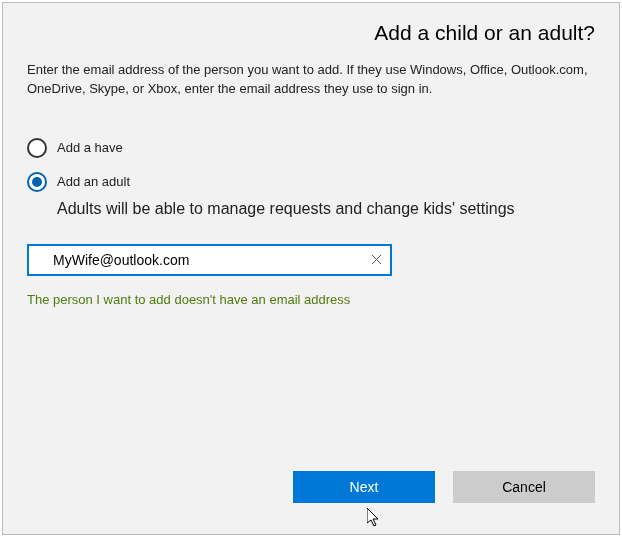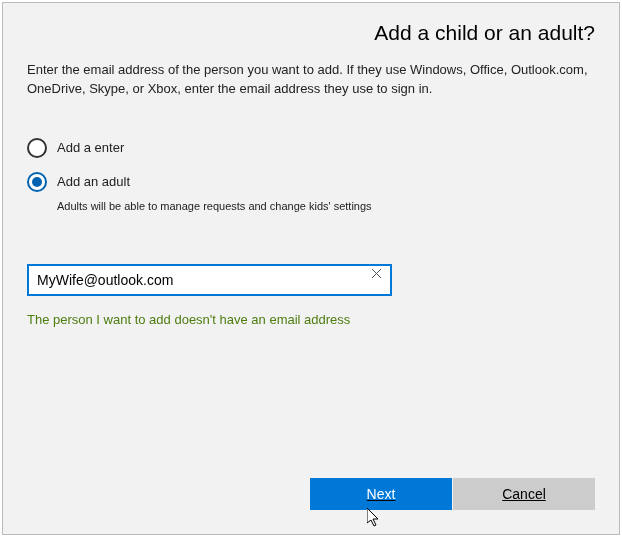--- a/index.html
+++ b/index.html
@@ -55,42 +55,41 @@
     }
     .radio-selected .radio-outer { border-color: #0063b1; }
     .radio-inner {
       width: 10px;
       height: 10px;
       border-radius: 50%;
       background: #0063b1;
     }
     .radio-label { font-size: 13px; color: #222; }
     .radio-helper {
-      font-size: 11px;
+      font-size: 16px;
       color: #222;
       margin-left: 30px;
       margin-top: -6px;
-      margin-bottom: 22px;
+      margin-bottom: 8px;
     }
     .input-wrap {
       position: relative;
       width: 365px;
       margin-bottom: 16px;
     }
     .email-input {
       width: 100%;
       height: 32px;
       border: 2px solid #0078d7;
       background: #fff;
       font-size: 14px;
       font-family: inherit;
-      padding: 0 32px 0 8px;
+      padding: 0 32px 0 24px;
       outline: none;
       color: #000;
-      margin-top: 12px;
     }
     .clear-btn {
       position: absolute;
       right: 4px;
       top: 50%;
       transform: translateY(-50%);
       width: 24px;
       height: 24px;
       display: flex;
       align-items: center;
@@ -99,25 +98,24 @@
       color: #555;
       font-size: 14px;
     }
     .link {
       font-size: 13px;
       color: #4d7c0f;
       cursor: pointer;
     }
     .button-row {
       position: absolute;
-      bottom: 24px;
+      bottom: 31px;
       right: 24px;
       display: flex;
-      gap: 1px;
-      text-decoration: underline;
+      gap: 18px;
     }
     .btn {
       width: 142px;
       height: 32px;
       border: none;
       font-size: 14px;
       font-family: inherit;
       cursor: pointer;
       display: flex;
       align-items: center;
@@ -138,21 +136,21 @@
 <div class="dialog">
 
   <div class="title">Add a child or an adult?</div>
 
   <div class="description">Enter the email address of the person you want to add. If they use Windows, Office, Outlook.com, OneDrive, Skype, or Xbox, enter the email address they use to sign in.</div>
 
   <div class="radio-group">
 
     <div class="radio-row">
       <span class="radio-outer"></span>
-      <span class="radio-label">Add a enter</span>
+      <span class="radio-label">Add a have</span>
     </div>
 
     <div class="radio-row radio-selected">
       <span class="radio-outer">
         <span class="radio-inner"></span>
       </span>
       <span class="radio-label">Add an adult</span>
     </div>
     <div class="radio-helper">Adults will be able to manage requests and change kids' settings</div>
 

